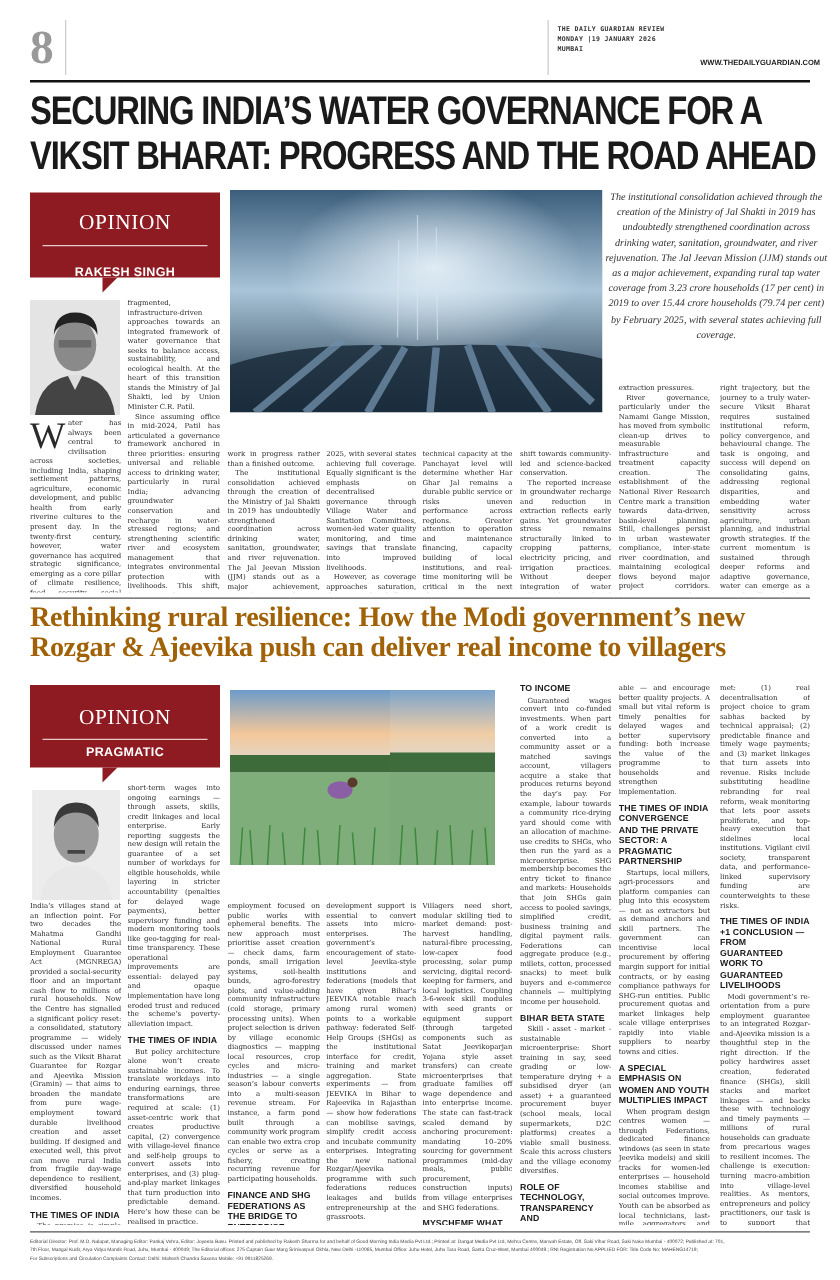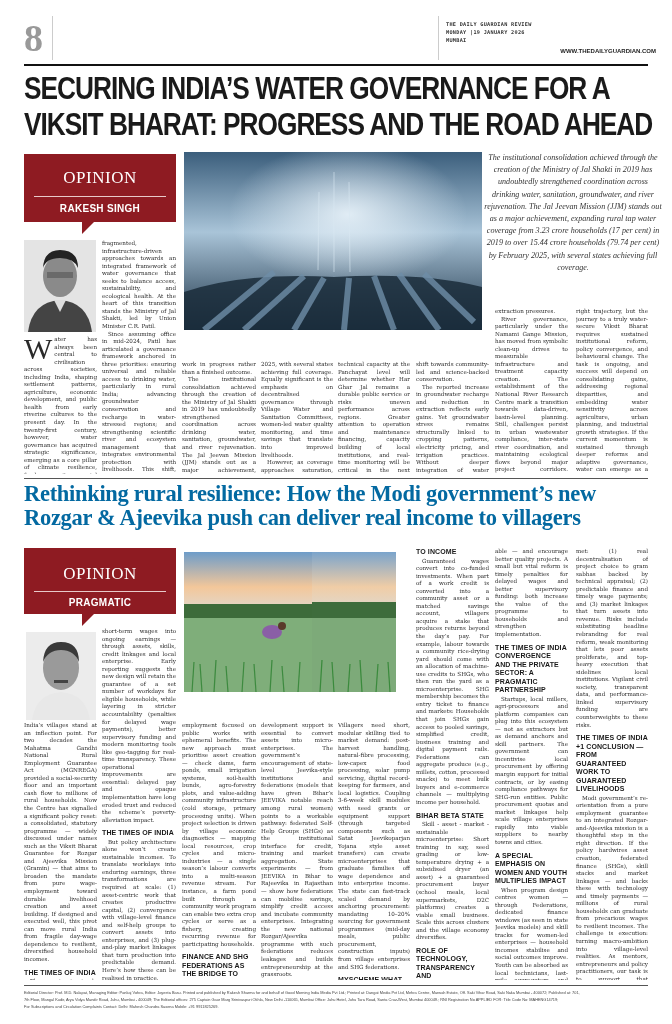--- a/index.html
+++ b/index.html
@@ -24,21 +24,21 @@
 .opbox .tail{position:absolute;bottom:-12px;left:58px;width:0;height:0;border-left:0 solid transparent;border-right:12px solid transparent;border-top:12px solid #8e1b22}
 
 .photo{position:absolute;background:#ddd;overflow:hidden}
 .col{position:absolute;font-size:5.6px;line-height:7.55px;text-align:justify;color:#2a2a2a;font-family:"DejaVu Serif",serif;overflow:hidden}
 .col p{text-indent:6px}
 .col p.noind{text-indent:0}
 .sh{font-family:"Liberation Sans",sans-serif;font-weight:bold;font-size:7px;line-height:8.5px;color:#1a1a1a;margin:5px 0 1px;text-align:left;letter-spacing:0.1px}
 .dropcap{float:left;font-family:"Liberation Serif",serif;font-size:30px;line-height:24px;padding-right:2px;margin-top:1px}
 .pull{position:absolute;left:484px;top:152px;width:178px;font-family:"Liberation Serif",serif;font-style:italic;font-size:8.1px;line-height:12.2px;text-align:center;color:#333}
 .rule{position:absolute;height:1px;background:#555}
-.h2{position:absolute;left:24px;top:482px;width:640px;font-family:"Liberation Serif",serif;font-size:22.5px;line-height:24px;color:#0369a1;letter-spacing:-0.3px}
+.h2{position:absolute;left:24px;top:482px;width:640px;font-family:"Liberation Serif",serif;font-size:22.5px;line-height:24px;color:#a16207;letter-spacing:-0.3px}
 .footer{position:absolute;left:24px;top:989px;width:628px;font-family:"Liberation Sans",sans-serif;font-size:3.9px;line-height:7px;color:#444}
 </style>
 </head>
 <body>
 
 <header class="masthead">
   <div class="page-num">8</div>
   <div class="mh-div1"></div>
   <div class="mh-div2"></div>
   <div class="paper-info">
@@ -51,21 +51,21 @@
 <div class="mh-rule"></div>
 
 <h1 class="h1">
   <div>SECURING INDIA’S WATER GOVERNANCE FOR A</div>
   <div>VIKSIT BHARAT: PROGRESS AND THE ROAD AHEAD</div>
 </h1>
 
 <div class="opbox" style="left:24px;top:154px;width:152px;height:68px">
   <div class="op" style="padding-top:14px">OPINION</div>
   <div class="line" style="margin-top:8px"></div>
-  <div class="author" style="margin-top:6px">RAKESH SINGH</div>
+  <div class="author" style="margin-top:16px">RAKESH SINGH</div>
   <div class="tail"></div>
 </div>
 
 <div class="photo" style="left:24px;top:240px;width:72px;height:92px;background:linear-gradient(180deg,#d8d8d8 0%,#c8c8c8 100%)">
   <svg width="72" height="92" viewBox="0 0 72 92">
     <rect width="72" height="92" fill="#e4e4e4"></rect>
     <ellipse cx="36" cy="36" rx="17" ry="21" fill="#8a8a8a"></ellipse>
     <path d="M19 28 Q20 10 36 10 Q54 10 54 28 Q50 18 36 18 Q22 18 19 28Z" fill="#222"></path>
     <rect x="23" y="32" width="26" height="6" fill="#555" opacity="0.6"></rect>
     <path d="M4 92 Q8 62 36 60 Q64 62 68 92Z" fill="#444"></path>

